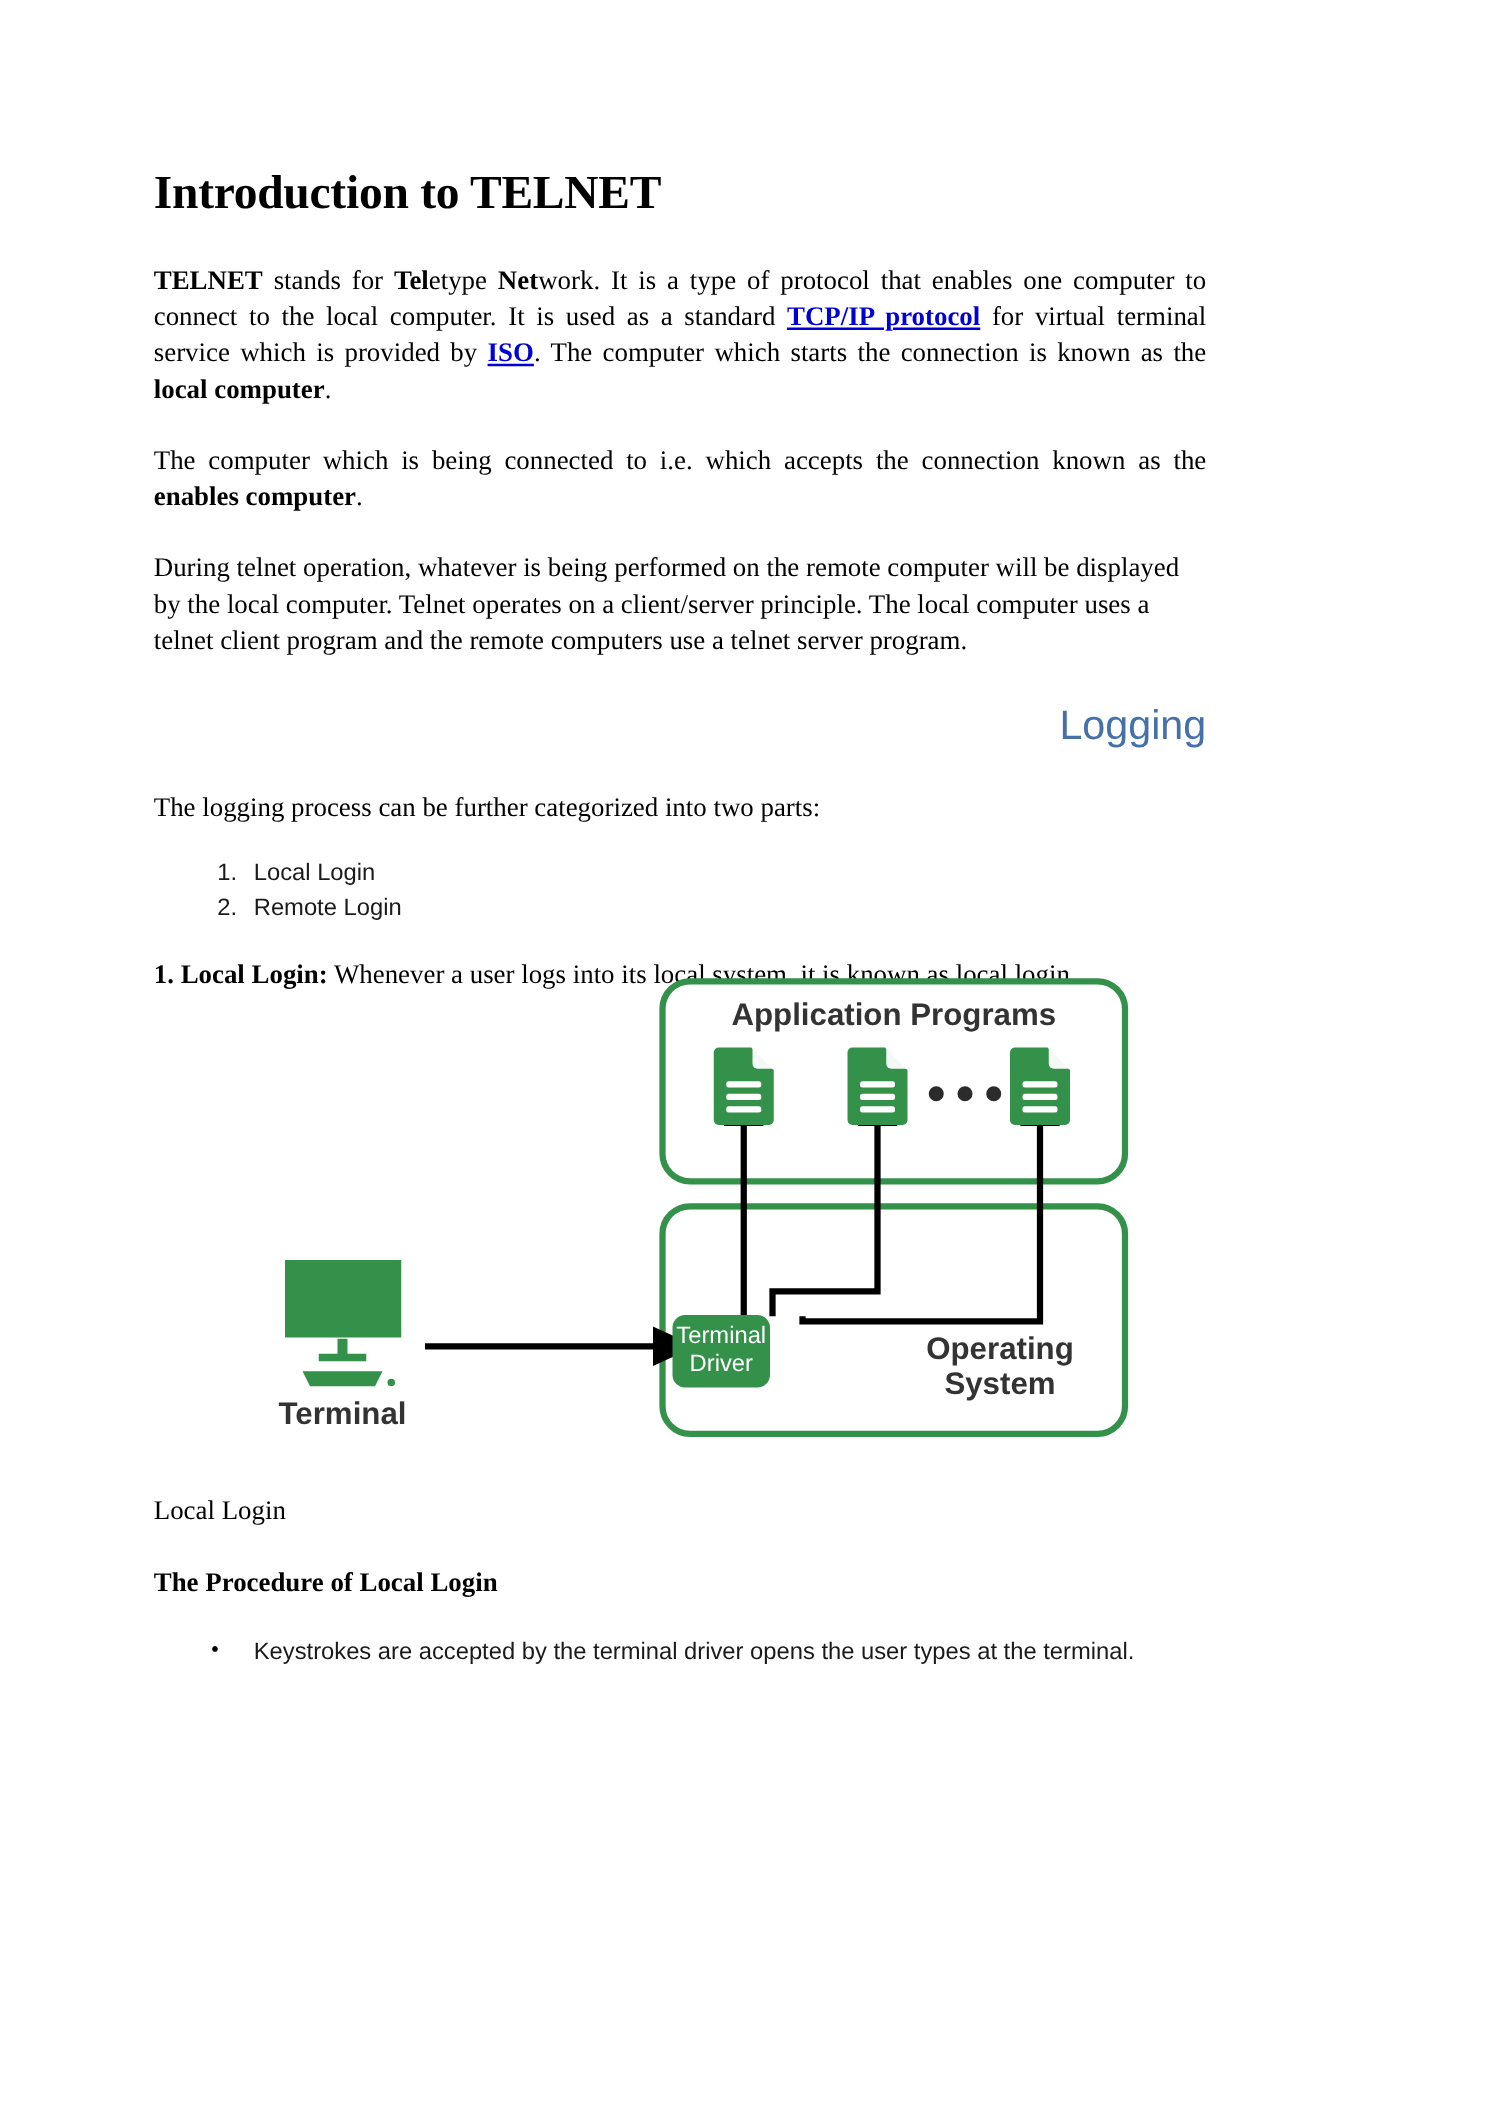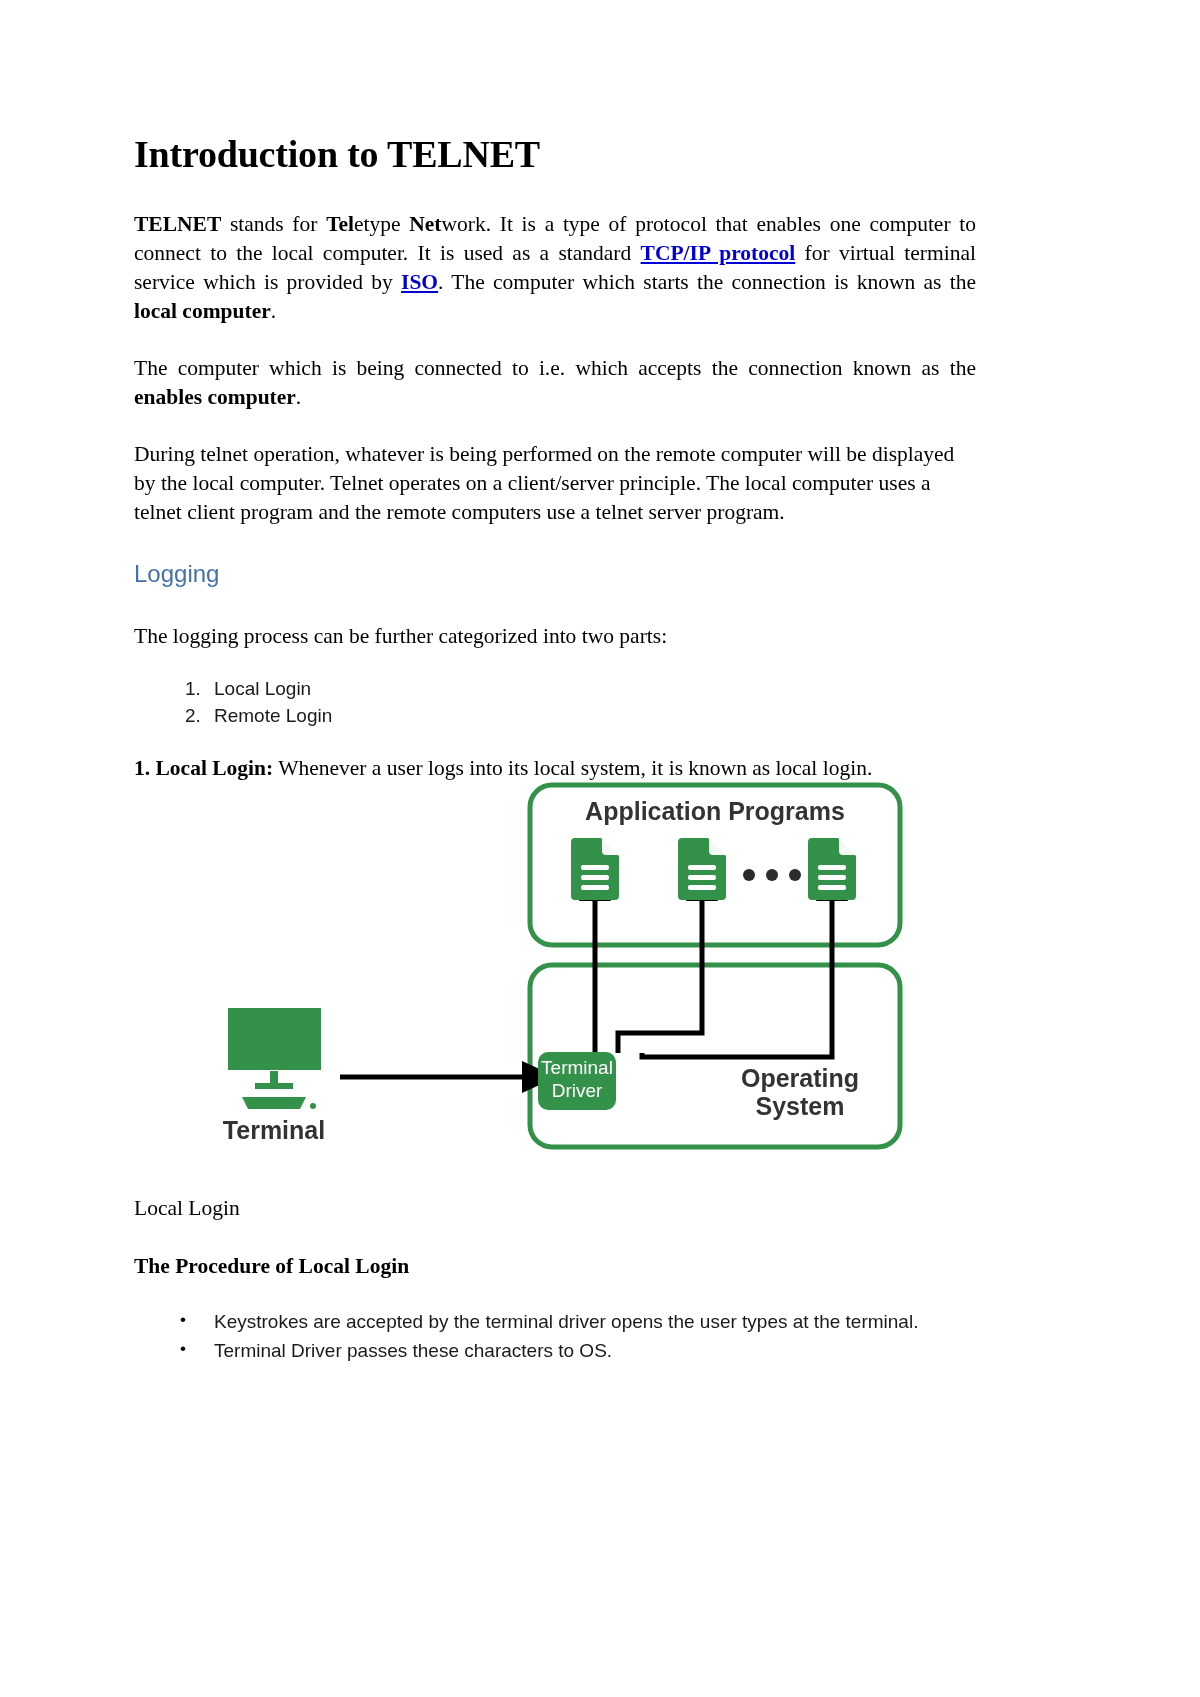--- a/index.html
+++ b/index.html
@@ -17,21 +17,21 @@
   }
   .page {
     position: absolute;
     left: 0; top: 0;
     width: 1200px;
     height: 1697px;
     background: #ffffff;
   }
   .content {
     position: absolute;
-    left: 134px;
+    left: 123px;
     top: 0;
     width: 842px;
   }
 
   h1.doc-title {
     font-family: "Liberation Serif", "DejaVu Serif", serif;
     font-size: 38px;
     font-weight: bold;
     letter-spacing: -0.2px;
     margin: 0;
@@ -58,25 +58,26 @@
 
   a.doclink {
     color: #0000d5;
     font-weight: bold;
     text-decoration: underline;
     margin-top: 43px;
   }
 
   h2.sub-heading {
     font-family: "Liberation Sans", "DejaVu Sans", sans-serif;
-    font-size: 24px;
+    font-size: 33px;
     font-weight: normal;
     color: #4472a8;
     margin: 0;
     line-height: 1.2;
+    text-align: right;
   }
 
   ol.num-list {
     font-family: "Liberation Sans", "DejaVu Sans", sans-serif;
     font-size: 19px;
     line-height: 1.45;
     margin: 0;
     padding-left: 72px;
     color: #1a1a1a;
   }
@@ -244,18 +245,17 @@
     <p class="caption">Local Login</p>
 
     <div class="gap-33"></div>
 
     <p class="bold-lead">The Procedure of Local Login</p>
 
     <div class="gap-28"></div>
 
     <ul class="bullet-list">
       <li>Keystrokes are accepted by the terminal driver opens the user types at the terminal.</li>
-      <li>Terminal Driver passes these characters to OS.</li>
     </ul>
 
   </div>
 
 </div>
 
 </body></html>

